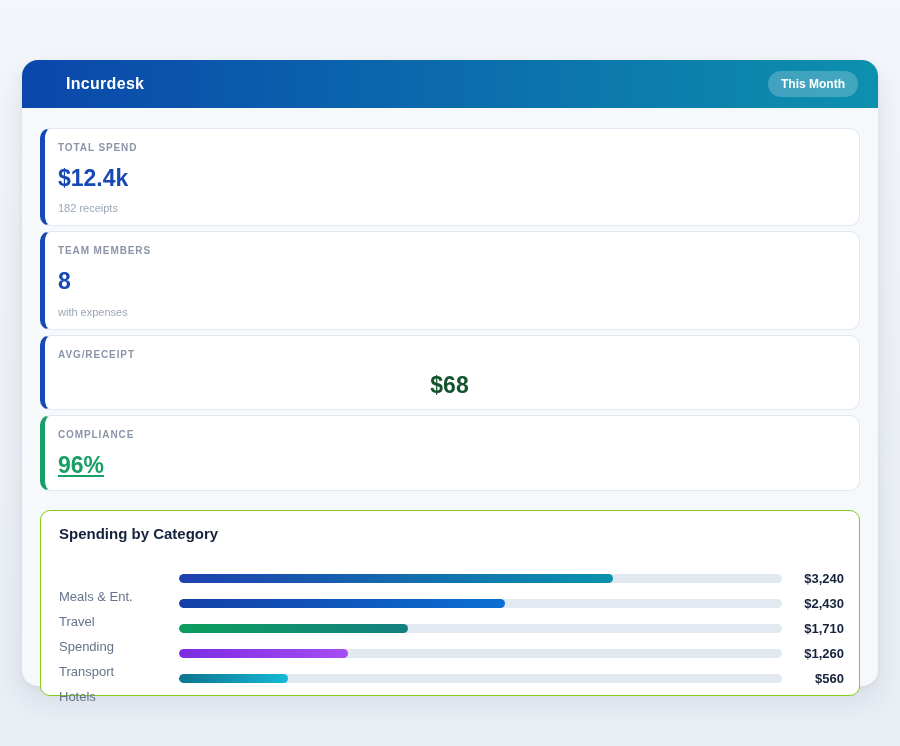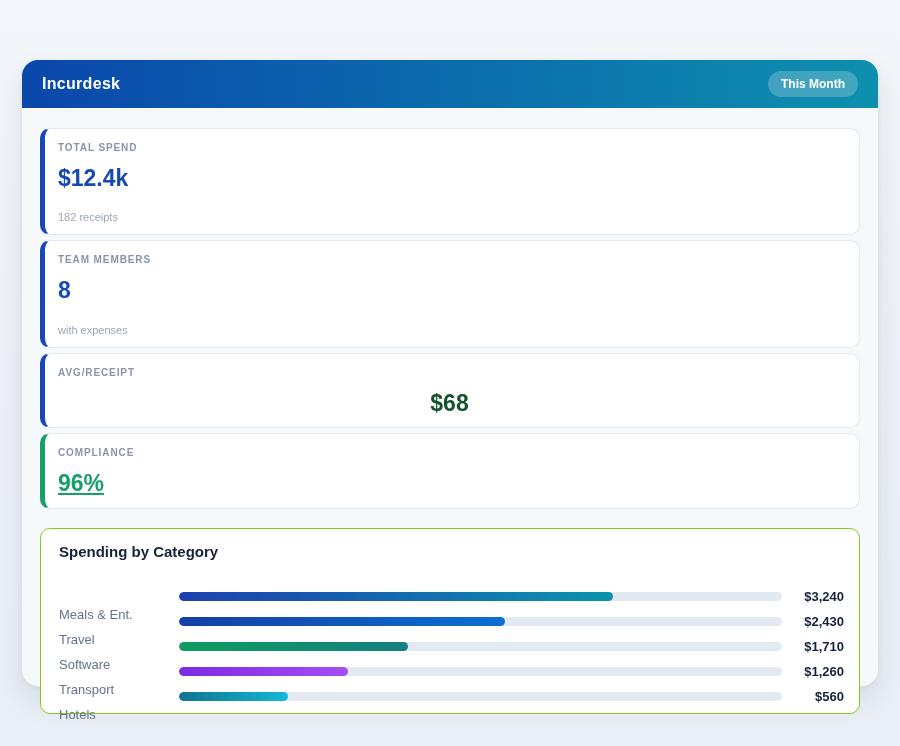--- a/index.html
+++ b/index.html
@@ -24,20 +24,21 @@
     display: flex;
     align-items: center;
     justify-content: space-between;
     padding: 0 20px 0 20px;
   }
   .app-title {
     color: #ffffff;
     font-size: 16px;
     font-weight: bold;
     letter-spacing: 0.3px;
+    margin-left: 24px;
   }
   .period-badge {
     background: rgba(255,255,255,0.22);
     color: #ffffff;
     font-size: 12px;
     font-weight: bold;
     padding: 6px 13px;
     border-radius: 999px;
     border: none;
     cursor: pointer;
@@ -63,21 +64,21 @@
   .stat-value {
     font-size: 23px;
     font-weight: bold;
     color: #1649b4;
     margin-top: 12px;
     line-height: 1.15;
   }
   .stat-sub {
     font-size: 11px;
     color: #9aa6b8;
-    margin-top: 20px;
+    margin-top: 11px;
   }
   .chart-card {
     background: #ffffff;
     border: 1px solid #84cc16;
     border-radius: 10px;
     margin-top: 19px;
     padding: 14px 15px 17px 18px;
   }
   .chart-title {
     font-size: 15px;
@@ -158,21 +159,21 @@
             <div class="chart-row-value">$3,240</div>
           </div>
           <div class="chart-row">
             <div class="chart-row-label">Travel</div>
             <div class="bar-track" style="background: rgb(227, 233, 240);">
               <div class="bar-fill" style="width: 54%; background: linear-gradient(90deg, rgb(20, 63, 166) 0%, rgb(11, 111, 210) 100%);"></div>
             </div>
             <div class="chart-row-value">$2,430</div>
           </div>
           <div class="chart-row">
-            <div class="chart-row-label">Software</div>
+            <div class="chart-row-label">Spending</div>
             <div class="bar-track" style="background: rgb(227, 233, 240);">
               <div class="bar-fill" style="width: 38%; background: linear-gradient(90deg, rgb(13, 157, 94) 0%, rgb(20, 128, 128) 100%);"></div>
             </div>
             <div class="chart-row-value">$1,710</div>
           </div>
           <div class="chart-row">
             <div class="chart-row-label">Transport</div>
             <div class="bar-track" style="background: rgb(227, 233, 240);">
               <div class="bar-fill" style="width: 28%; background: linear-gradient(90deg, rgb(124, 43, 226) 0%, rgb(164, 78, 242) 100%);"></div>
             </div>

